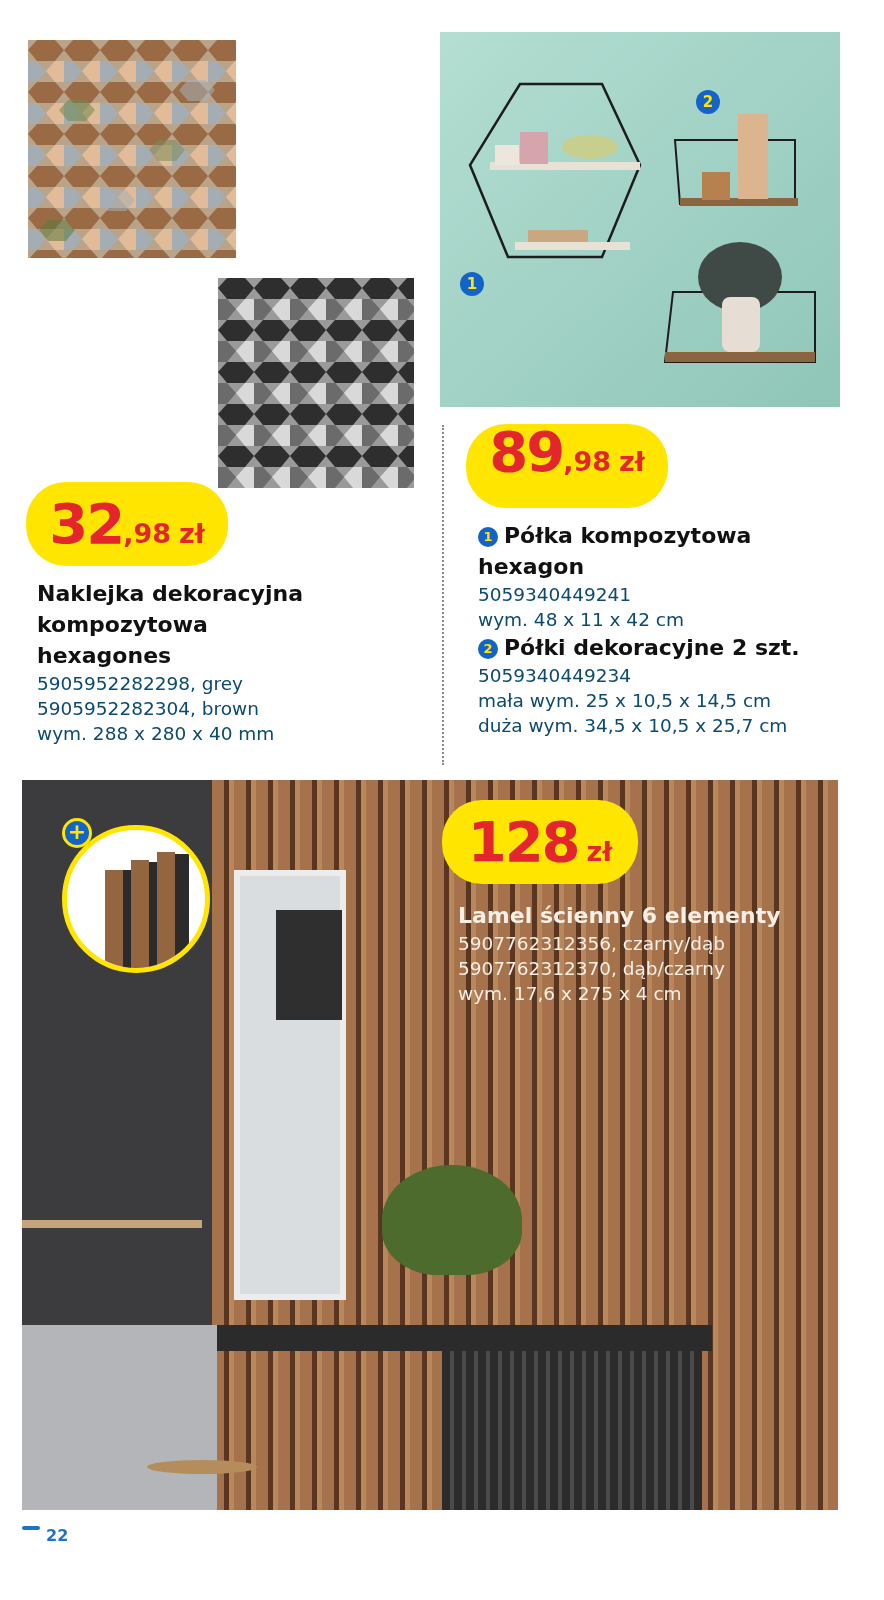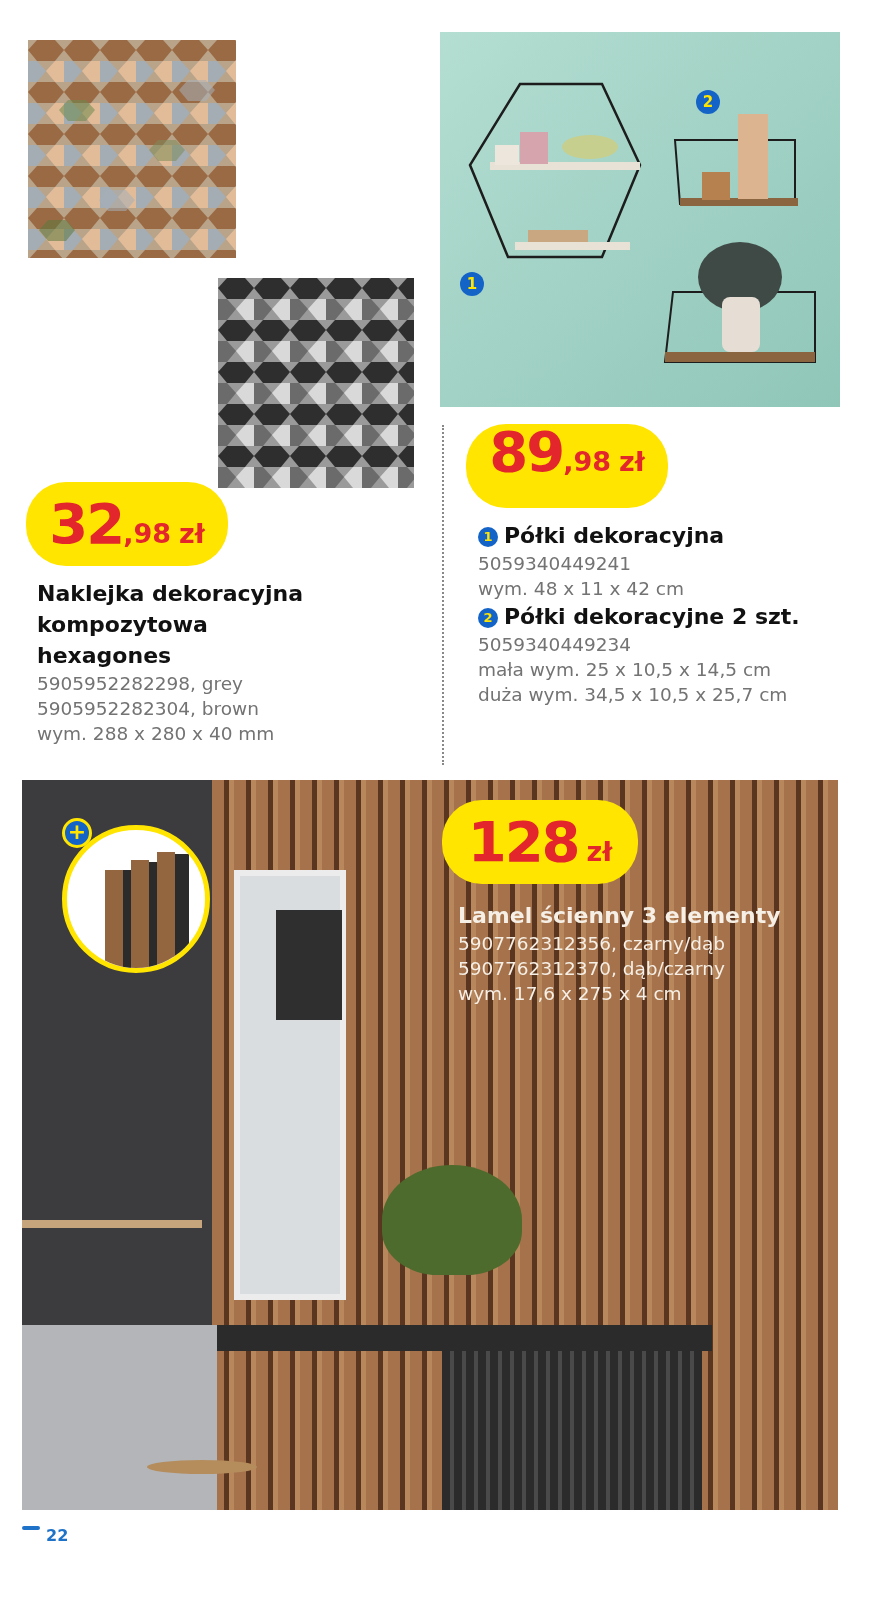--- a/index.html
+++ b/index.html
@@ -16,21 +16,21 @@
   .price {
     position: absolute; background: #ffe500; border-radius: 40px;
     display: flex; align-items: baseline; justify-content: center;
     color: #e3262b; font-family: "DejaVu Sans", sans-serif; font-weight: bold;
   }
   .price .main { font-size: 56px; letter-spacing: -2px; line-height: 1; }
   .price .dec { font-size: 27px; line-height: 1; }
   .price .cur { font-size: 27px; line-height: 1; margin-left: 8px; }
 
   .title { font-weight: bold; font-size: 22px; line-height: 31px; color: #111; }
-  .line { font-size: 18.5px; line-height: 25px; color: #737373; }
+  .line { font-size: 18.5px; line-height: 25px; color: #0c4a6e; }
 
   .num-badge {
     display: inline-flex; align-items: center; justify-content: center;
     width: 20px; height: 20px; border-radius: 50%; background: #1464c8;
     color: #ffe500; font-size: 13px; font-weight: bold; vertical-align: 2px; margin-right: 6px;
   }
 
   
   .shelf-photo { left: 440px; top: 32px; width: 400px; height: 375px; background: #9fd1c4; overflow: hidden; }
 
@@ -146,22 +146,23 @@
 <div class="abs divider"></div>
 
 <div class="price" style="left:466px; top:424px; width:202px; height:84px; ">
   <span class="main">89</span>
   <span class="dec">,98</span>
   <span class="cur">zł</span>
 </div>
 
 <div class="abs" style="left:478px; top:520px; width:400px;">
   <div class="title">
-    <span class="num-badge">1</span><span>Półki dekoracyjna</span>
-  </div>
+    <span class="num-badge">1</span><span>Półka kompozytowa</span>
+  </div>
+  <div class="title">hexagon</div>
   <div class="line">5059340449241</div>
   <div class="line">wym. 48 x 11 x 42 cm</div>
   <div class="title">
     <span class="num-badge">2</span><span>Półki dekoracyjne 2 szt.</span>
   </div>
   <div class="line">5059340449234</div>
   <div class="line">mała wym. 25 x 10,5 x 14,5 cm</div>
   <div class="line">duża wym. 34,5 x 10,5 x 25,7 cm</div>
 </div>
 
@@ -190,21 +191,21 @@
     <div class="abs" style="left:108px; top:24px; width:14px; height:116px; background:#2b2b2b;"></div>
   </div>
   <div class="plus-badge">+</div>
 
   <div class="price" style="left:420px; top:20px; width:196px; height:84px; padding-top:14px;">
     <span class="main">128</span>
     <span class="cur">zł</span>
   </div>
 
   <div class="abs kitchen-text" style="left:436px; top:120px; width:380px;">
-    <div class="title">Lamel ścienny 3 elementy</div>
+    <div class="title">Lamel ścienny 6 elementy</div>
     <div class="line">5907762312356, czarny/dąb</div>
     <div class="line">5907762312370, dąb/czarny</div>
     <div class="line">wym. 17,6 x 275 x 4 cm</div>
   </div>
 </div>
 
 <div class="abs page-num">
   <span class="dash"></span>
   <span>22</span>
 </div>

